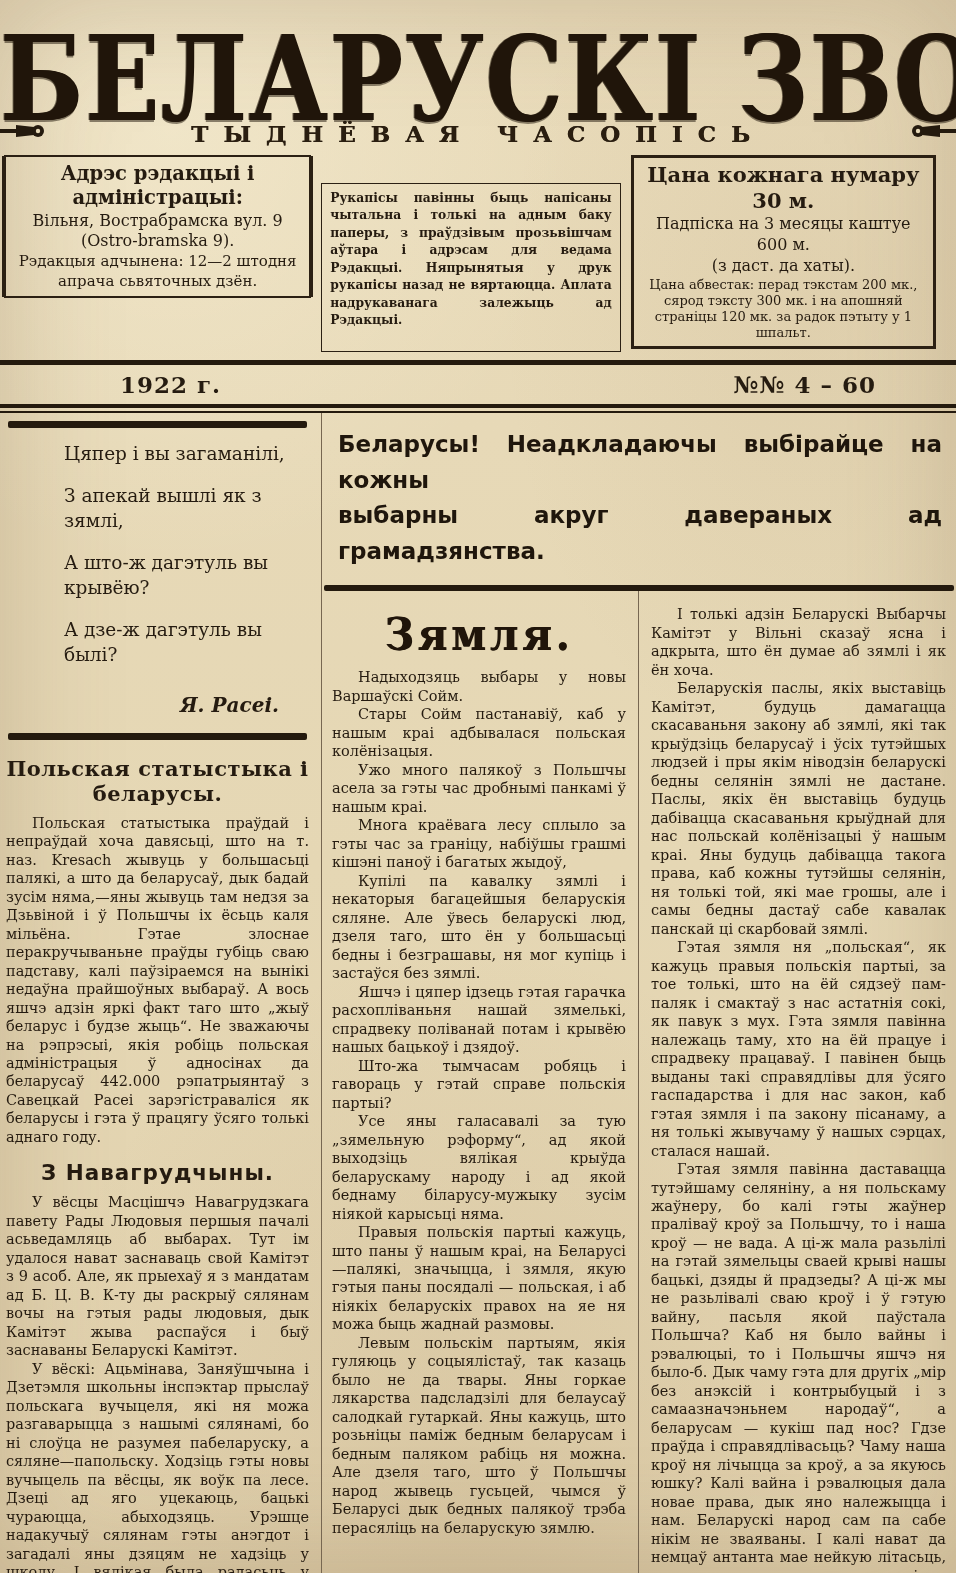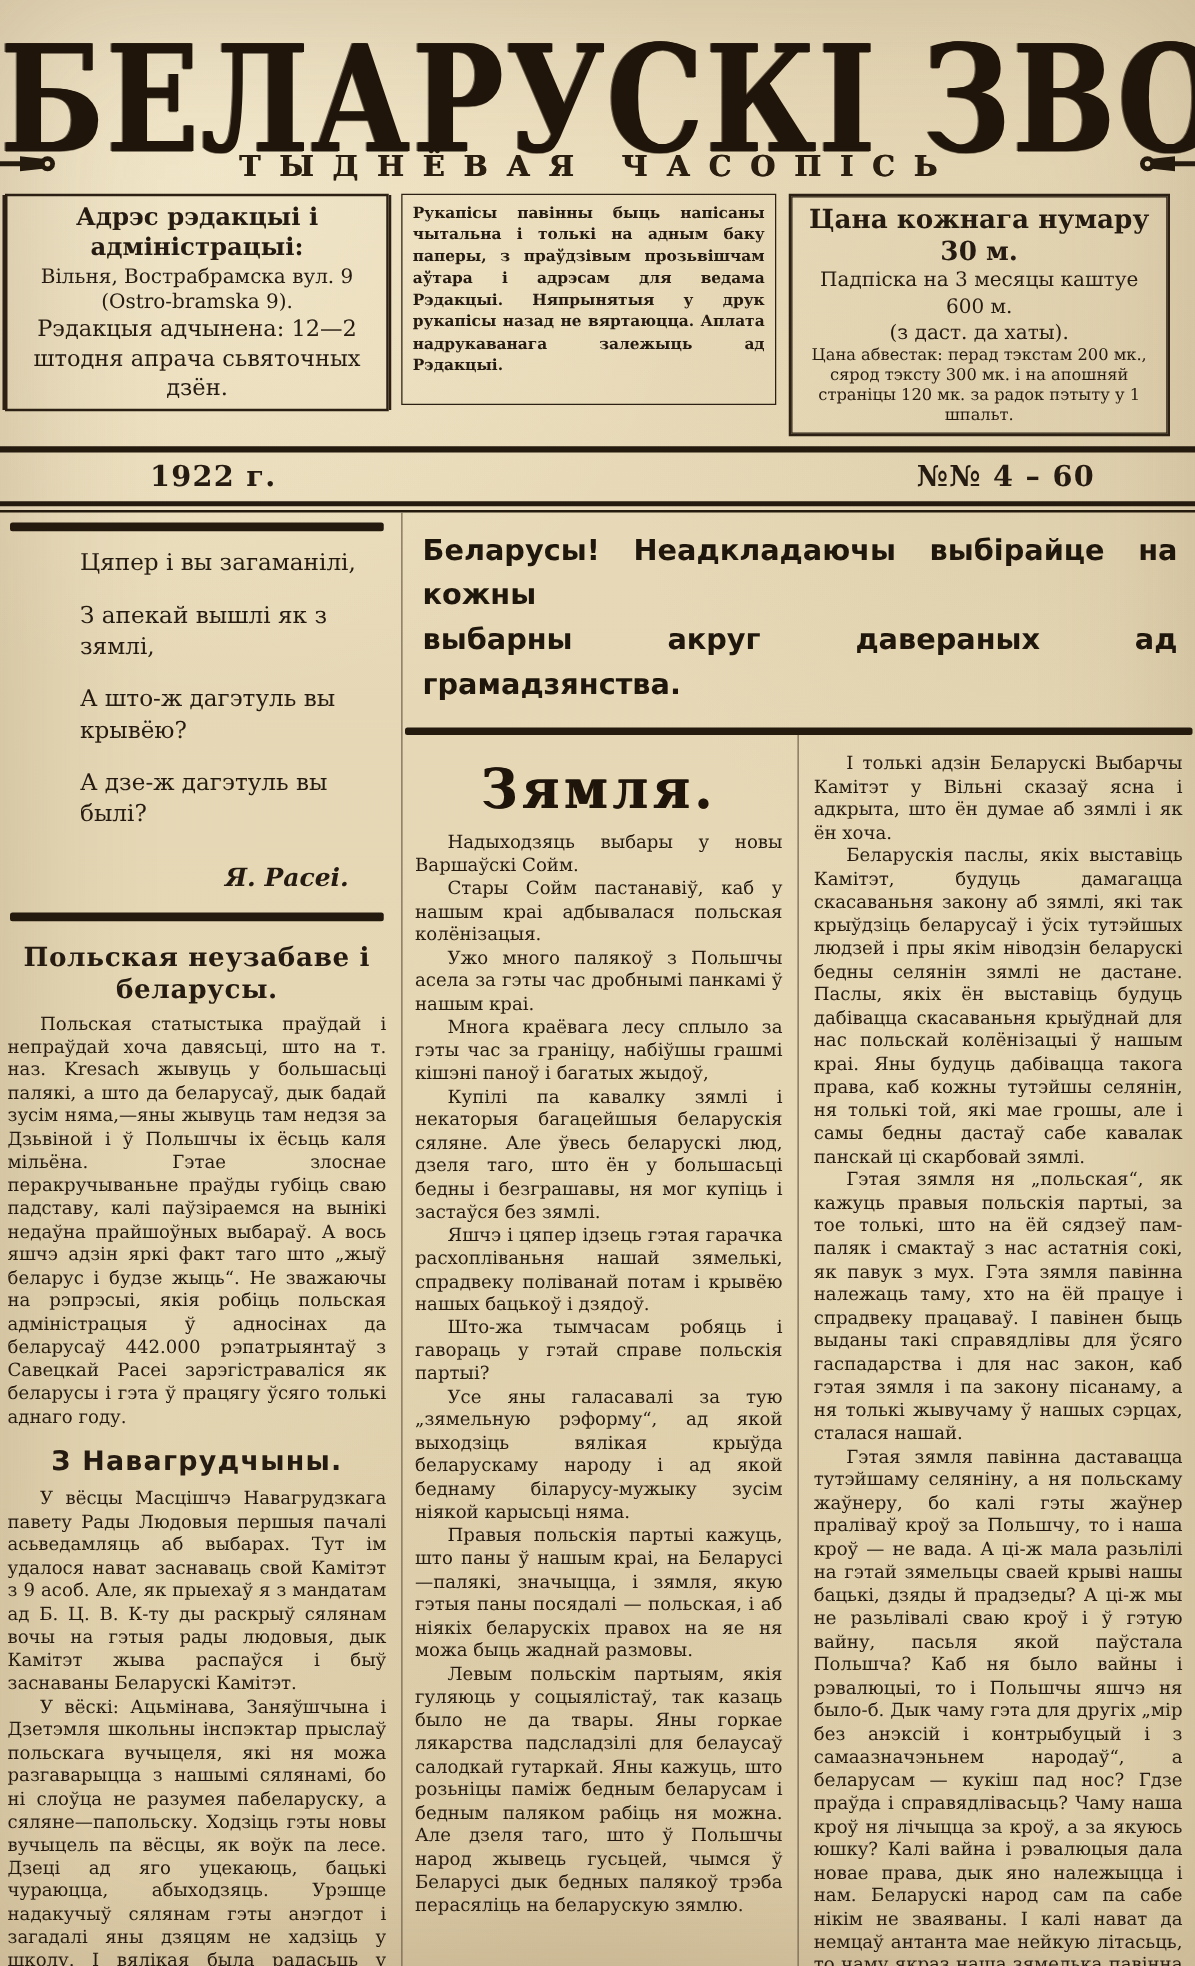--- a/index.html
+++ b/index.html
@@ -27,21 +27,21 @@
   .subtitle-row{display:flex;align-items:center;justify-content:space-between;gap:39px;}
   .subtitle{
     font-weight:bold;font-size:23px;letter-spacing:15px;color:#2a1e10;
     text-shadow:.5px 0 0 #2a1e10;
   }
   .ornament{display:inline-block;}
   
   .info-row{display:flex;align-items:flex-start;gap:10px;padding:8px 20px 0 4px;}
   .info-box{border:2px solid #2b2013;padding:5px 8px;box-sizing:border-box;}
   .box-address{width:316px;box-shadow:3px 0 0 -1px #2b2013, -3px 0 0 -1px #2b2013;}
-  .box-manuscripts{width:308px;border-width:1px;}
+  .box-manuscripts{width:308px;border-width:1px;margin-top:28px;}
   .box-price{width:314px;box-shadow:0 0 0 1px #2b2013 inset;}
   .box-title{font-weight:bold;font-size:19.5px;text-align:center;line-height:1.25;}
   .box-line{font-size:16px;text-align:center;line-height:1.3;}
   .box-line-small{font-size:13px;text-align:center;line-height:1.25;}
   .box-price .box-title{font-size:21px;}
   .manuscript-text{font-weight:bold;font-size:12.3px;line-height:1.42;text-align:justify;}
   .manuscript-text::after{content:"";display:inline-block;width:100%;}
   
   .issue-row{margin-top:8px;border-top:5px solid #241a0e;position:relative;
     display:flex;justify-content:space-between;align-items:flex-end;padding:6px 80px 6px 120px;}
@@ -103,21 +103,21 @@
         </svg>
       </span>
     </div>
   </div>
 
   <div class="info-row">
     <div class="info-box box-address">
       <div class="box-title">Адрэс рэдакцыі і адміністрацыі:</div>
       <div class="box-line">Вільня, Вострабрамска вул. 9</div>
       <div class="box-line">(Ostro-bramska 9).</div>
-      <div class="box-line" style="font-size:18px">Рэдакцыя адчынена: 12—2 штодня апрача сьвяточных дзён.</div>
+      <div class="box-line" style="font-size:15px">Рэдакцыя адчынена: 12—2 штодня апрача сьвяточных дзён.</div>
     </div>
     <div class="info-box box-manuscripts">
       <div class="manuscript-text">Рукапісы павінны быць напісаны чытальна і толькі на адным баку паперы, з праўдзівым прозьвішчам аўтара і адрэсам для ведама Рэдакцыі. Няпрынятыя у друк рукапісы назад не вяртаюцца. Аплата надрукаванага залежыць ад Рэдакцыі.</div>
     </div>
     <div class="info-box box-price">
       <div class="box-title">Цана кожнага нумару 30 м.</div>
       <div class="box-line">Падпіска на 3 месяцы каштуе 600 м.</div>
       <div class="box-line">(з даст. да хаты).</div>
       <div class="box-line-small">Цана абвестак: перад тэкстам 200 мк., сярод тэксту 300 мк. і на апошняй страніцы 120 мк. за радок пэтыту у 1 шпальт.</div>
     </div>
@@ -135,21 +135,21 @@
       <div class="thick-bar"></div>
       <div class="poem">
           <p>Цяпер і вы загаманілі,</p>
           <p>З апекай вышлі як з зямлі,</p>
           <p>А што-ж дагэтуль вы крывёю?</p>
           <p>А дзе-ж дагэтуль вы былі?</p>
         </div>
       <div class="poem-author">Я. Расеі.</div>
       <div class="thick-bar"></div>
 
-      <h2 class="article-title-serif">Польская неузабаве і беларусы.</h2>
+      <h2 class="article-title-serif">Польская статыстыка і беларусы.</h2>
       <div class="body-text">
           <p>Польская статыстыка праўдай і непраўдай хоча давясьці, што на т. наз. Kresach жывуць у большасьці палякі, а што да беларусаў, дык бадай зусім няма,—яны жывуць там недзя за Дзьвіной і ў Польшчы іх ёсьць каля мільёна. Гэтае злоснае перакручываньне праўды губіць сваю падставу, калі паўзіраемся на вынікі недаўна прайшоўных выбараў. А вось яшчэ адзін яркі факт таго што „жыў беларус і будзе жыць“. Не зважаючы на рэпрэсыі, якія робіць польская адміністрацыя ў адносінах да беларусаў 442.000 рэпатрыянтаў з Савецкай Расеі зарэгістраваліся як беларусы і гэта ў працягу ўсяго толькі аднаго году.</p>
         </div>
 
       <h2 class="article-title-sans">З Навагрудчыны.</h2>
       <div class="body-text">
           <p>У вёсцы Масцішчэ Навагрудзкага павету Рады Людовыя першыя пачалі асьведамляць аб выбарах. Тут ім удалося нават заснаваць свой Камітэт з 9 асоб. Але, як прыехаў я з мандатам ад Б. Ц. В. К-ту ды раскрыў сялянам вочы на гэтыя рады людовыя, дык Камітэт жыва распаўся і быў заснаваны Беларускі Камітэт.</p>
           <p>У вёскі: Ацьмінава, Заняўшчына і Дзетэмля школьны інспэктар прыслаў польскага вучыцеля, які ня можа разгаварыцца з нашымі сялянамі, бо ні слоўца не разумея пабеларуску, а сяляне—папольску. Ходзіць гэты новы вучыцель па вёсцы, як воўк па лесе. Дзеці ад яго уцекаюць, бацькі чураюцца, абыходзяць. Урэшце надакучыў сялянам гэты анэгдот і загадалі яны дзяцям не хадзіць у школу. І вялікая была радасьць у вёсцы калі я растлумачыў, што можна адчыніць беларускую школу. Заварушыліся сяляне і неузабаве будзе адчынена беларуская школа.</p>
         </div>
 

